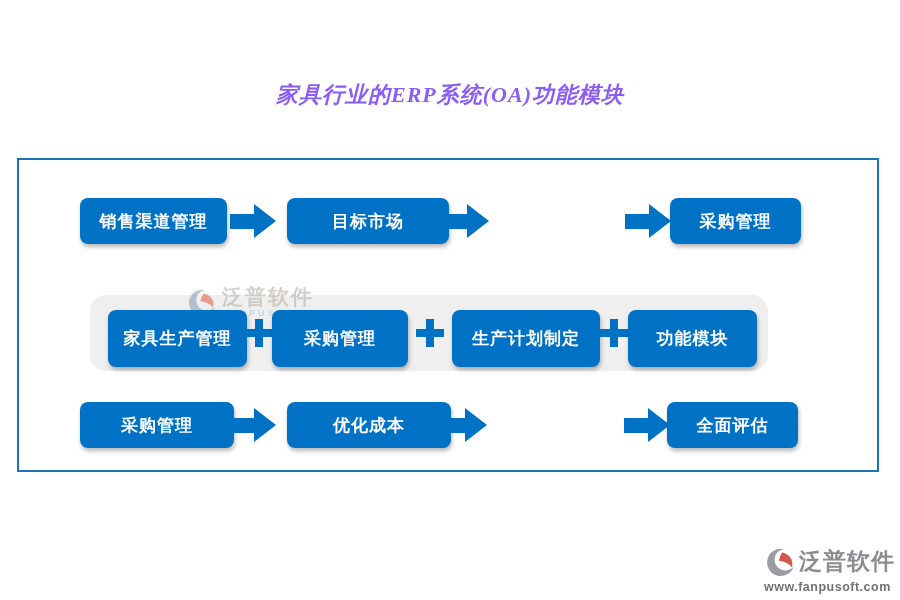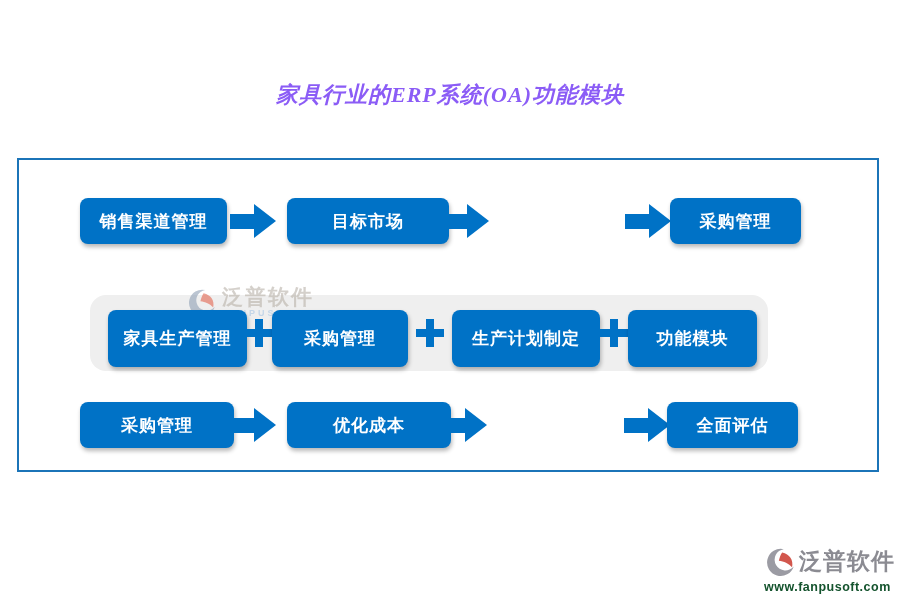--- a/index.html
+++ b/index.html
@@ -74,21 +74,21 @@
   .footer-logo{
     position:absolute; left:764px; top:545px; display:flex; flex-direction:column;
   }
   .footer-logo .top{display:flex; align-items:center;}
   .footer-logo .mark{width:33px;height:33px;margin-right:2px;}
   .footer-logo .brand{
     font-family:"Liberation Serif", serif; font-weight:bold; font-size:23px;
     color:#8b8b92; letter-spacing:1px; line-height:1;
   }
   .footer-logo .url{
-    font-size:12.5px; font-weight:bold; color:#14532d; letter-spacing:0.5px;
+    font-size:12.5px; font-weight:bold; color:#737373; letter-spacing:0.5px;
     margin-top:2px;
   }
 </style>
 </head>
 <body>
 
 <div class="canvas">
 
   <div class="title">家具行业的ERP系统(OA)功能模块</div>
 

